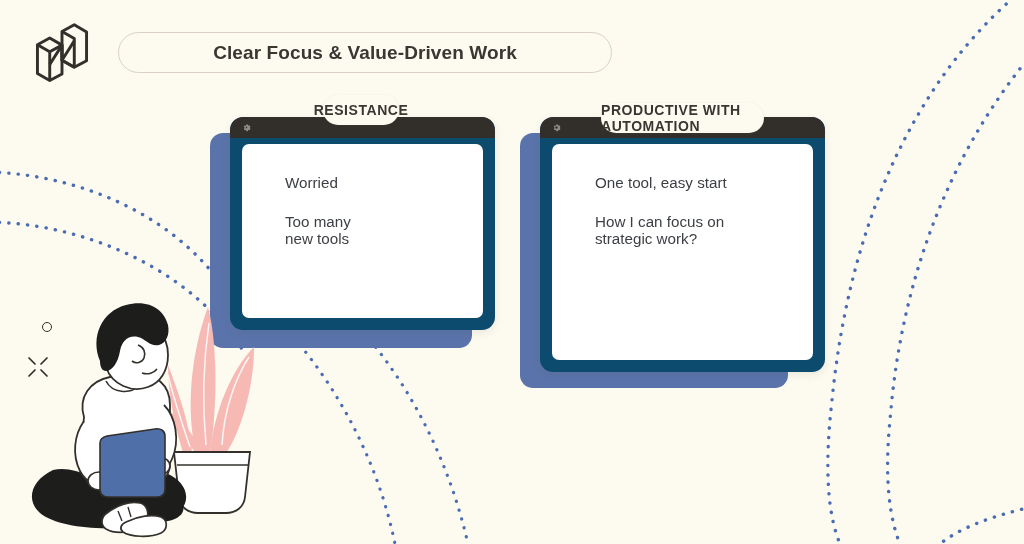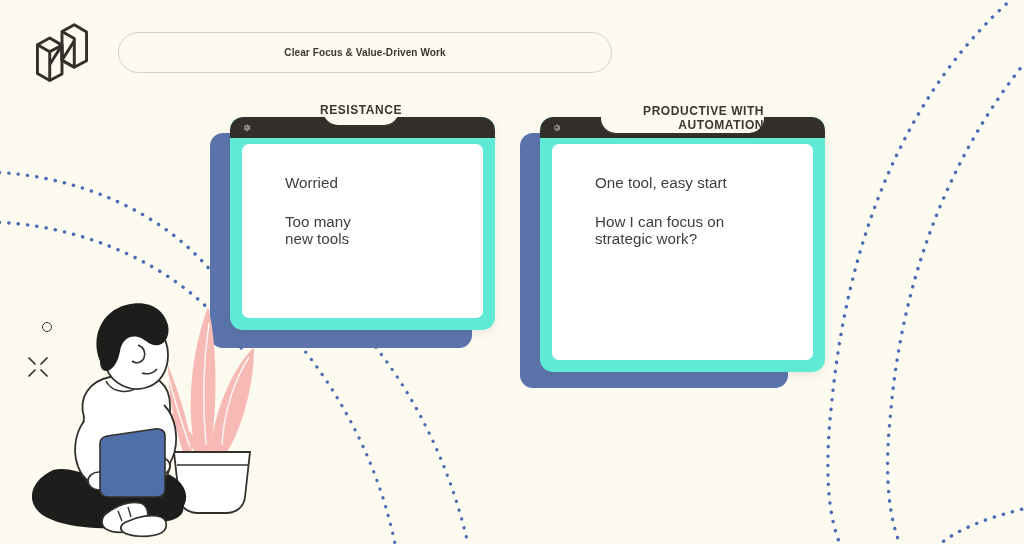--- a/index.html
+++ b/index.html
@@ -35,21 +35,21 @@
     left: 118px; top: 32px;
     width: 494px; height: 41px;
     border: 1px solid #d9d2c4;
     border-radius: 21px;
     background: #fdfaf0;
     display: flex;
     align-items: center;
     justify-content: center;
   }
   .title-pill span {
-    font-size: 10px;
+    font-size: 19px;
     font-weight: bold;
     color: #3a3632;
     letter-spacing: 0.1px;
   }
 
   
   .card-group { position: absolute; }
   .card-group.left  { left: 210px; top: 100px; width: 300px; height: 252px; }
   .card-group.right { left: 520px; top: 100px; width: 300px; height: 292px; }
 
@@ -58,21 +58,21 @@
     position: absolute;
     background: #5a74ab;
     border-radius: 13px;
   }
   .left  .blue-panel { left: 0px;  top: 33px; width: 262px; height: 215px; }
   .right .blue-panel { left: 0px;  top: 33px; width: 268px; height: 255px; }
 
   
   .window {
     position: absolute;
-    background: #5eead4;
+    background: #0c4a6e;
     border-radius: 13px;
     box-shadow: 0 3px 9px rgba(80,70,55,0.10);
     overflow: hidden;
   }
   .left  .window { left: 20px; top: 17px; width: 265px; height: 213px; }
   .right .window { left: 20px; top: 17px; width: 285px; height: 255px; }
 
   .titlebar {
     height: 21px;
     background: #322f2b;
@@ -111,25 +111,24 @@
     position: absolute;
     background: #fdfaf0;
     border-radius: 16px;
     display: flex;
     align-items: center;
     justify-content: center;
     box-shadow: 0 1px 3px rgba(90,80,60,0.14);
     z-index: 6;
   }
   .badge span {
-    font-size: 12px;
+    font-size: 14px;
     font-weight: bold;
     color: #3a3632;
     letter-spacing: 0.55px;
-    text-align: right;
   }
   .badge.left-badge  { left: 323px; top: 95px; width: 76px;  height: 30px; }
   .badge.right-badge { left: 601px; top: 103px; width: 163px; height: 30px; }
 
   
   .illustration {
     position: absolute;
     left: 18px; top: 285px;
     width: 262px; height: 255px;
   }

